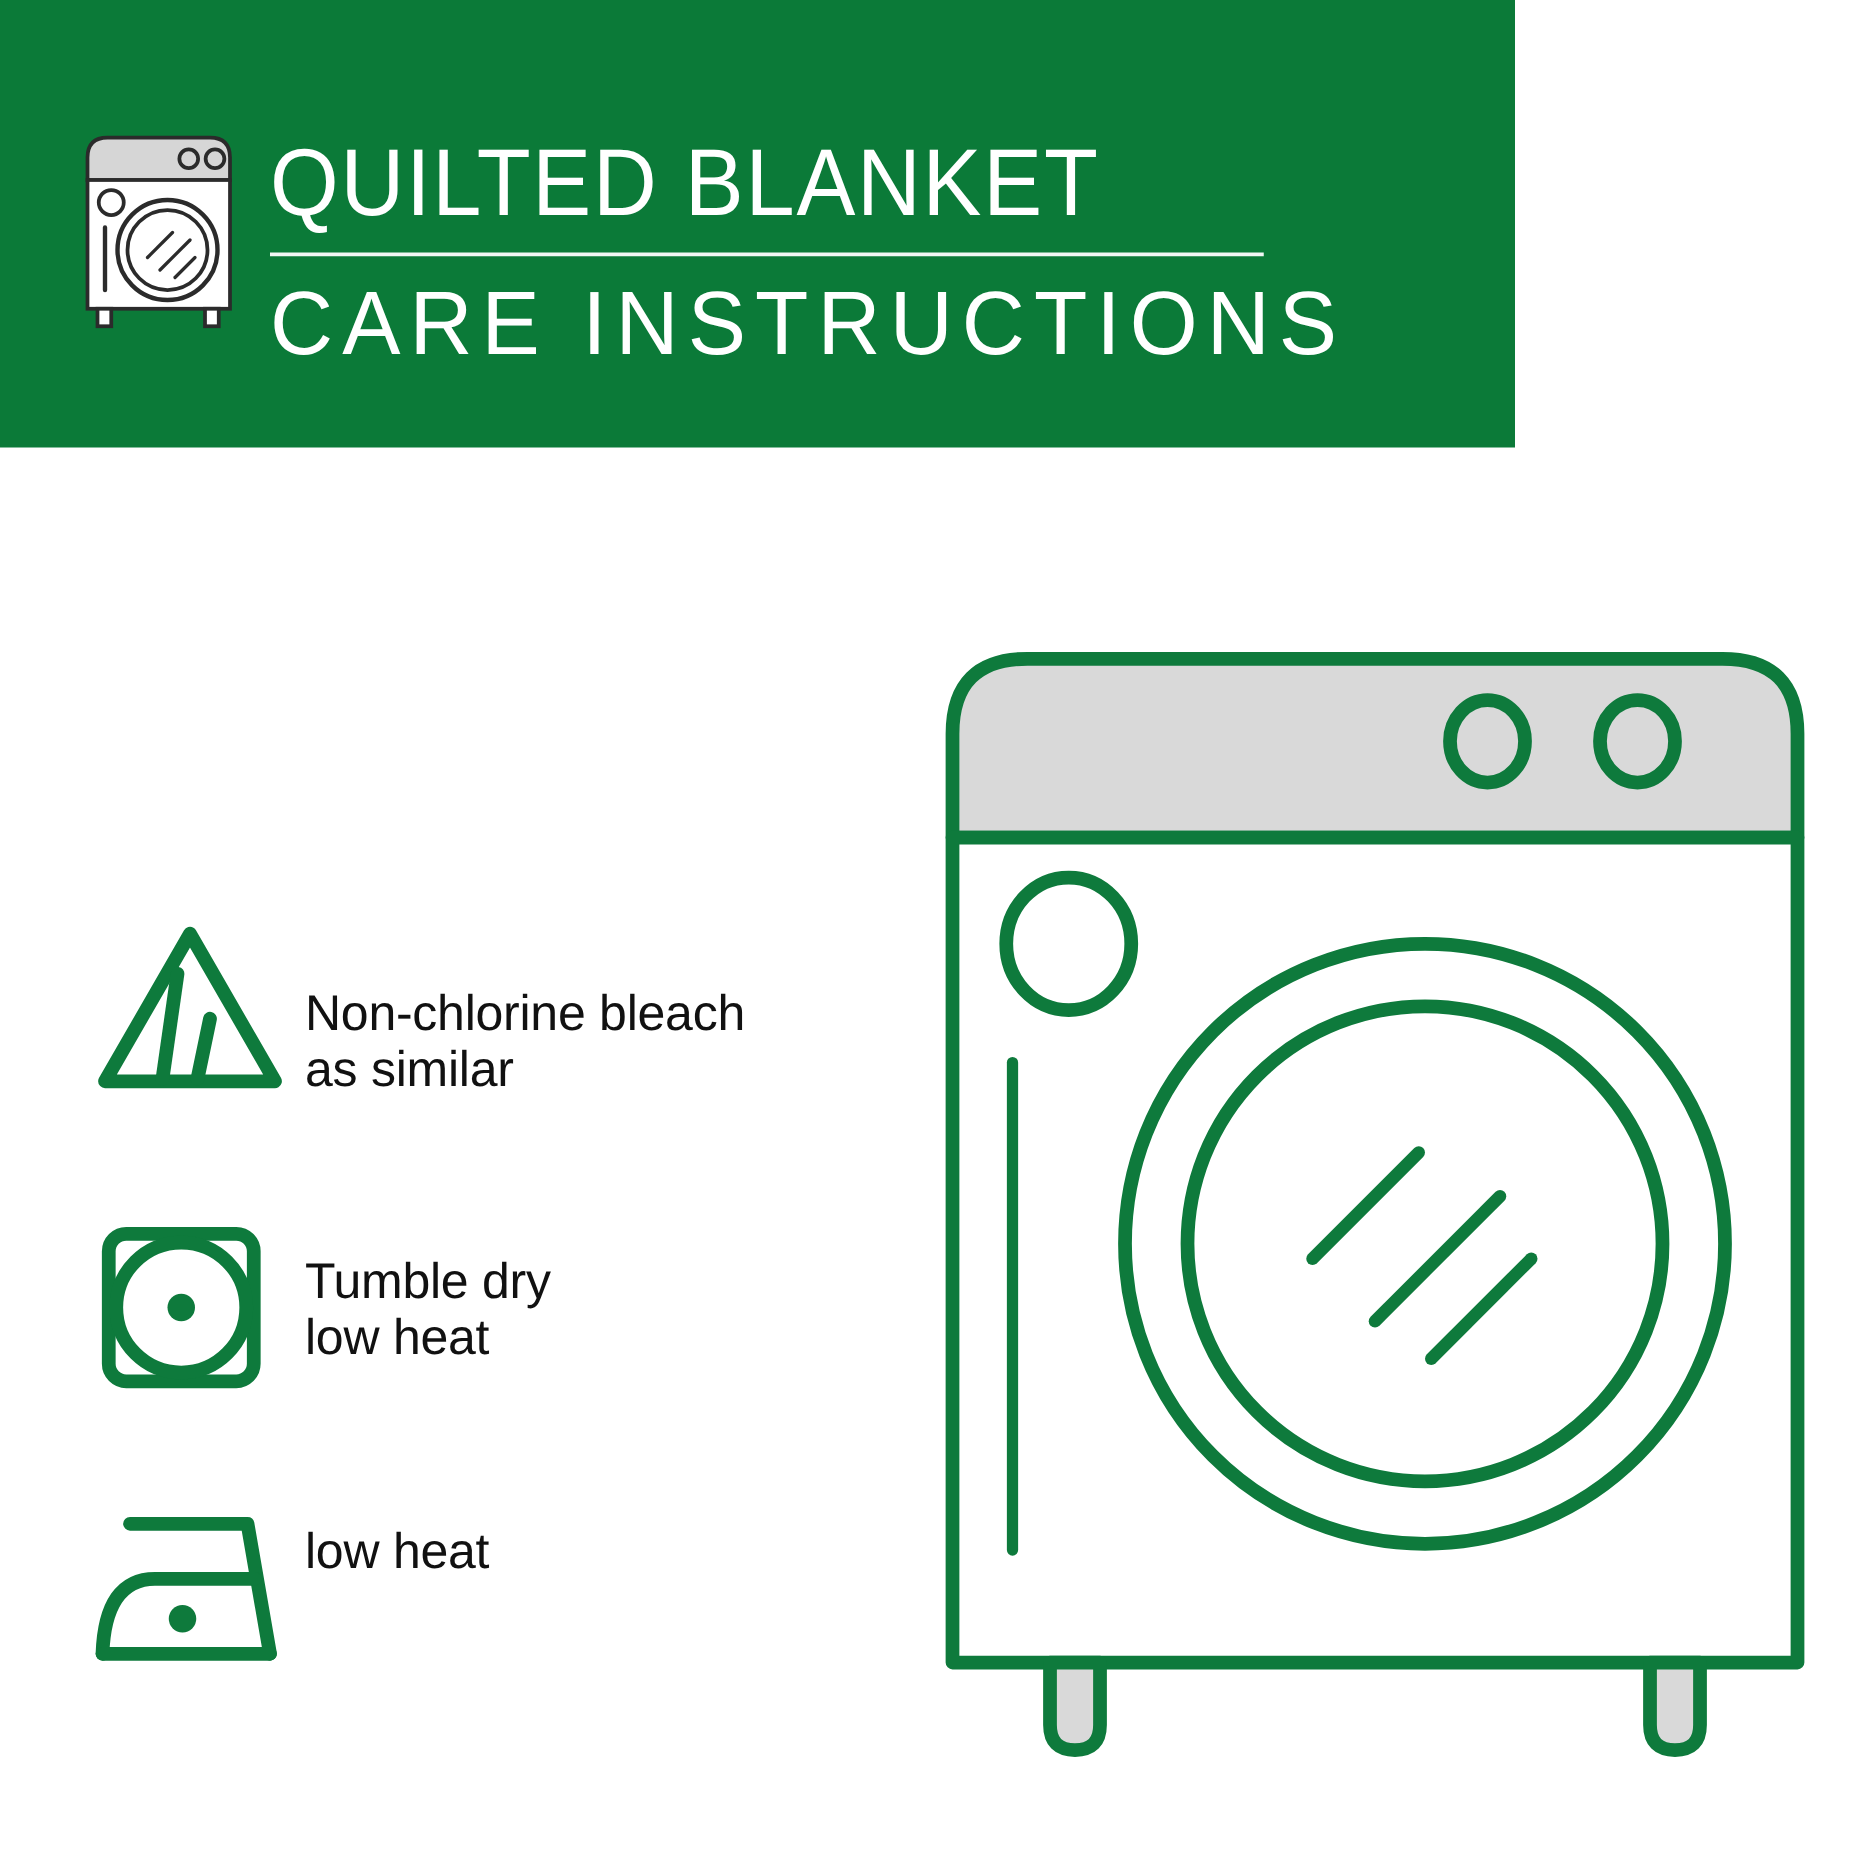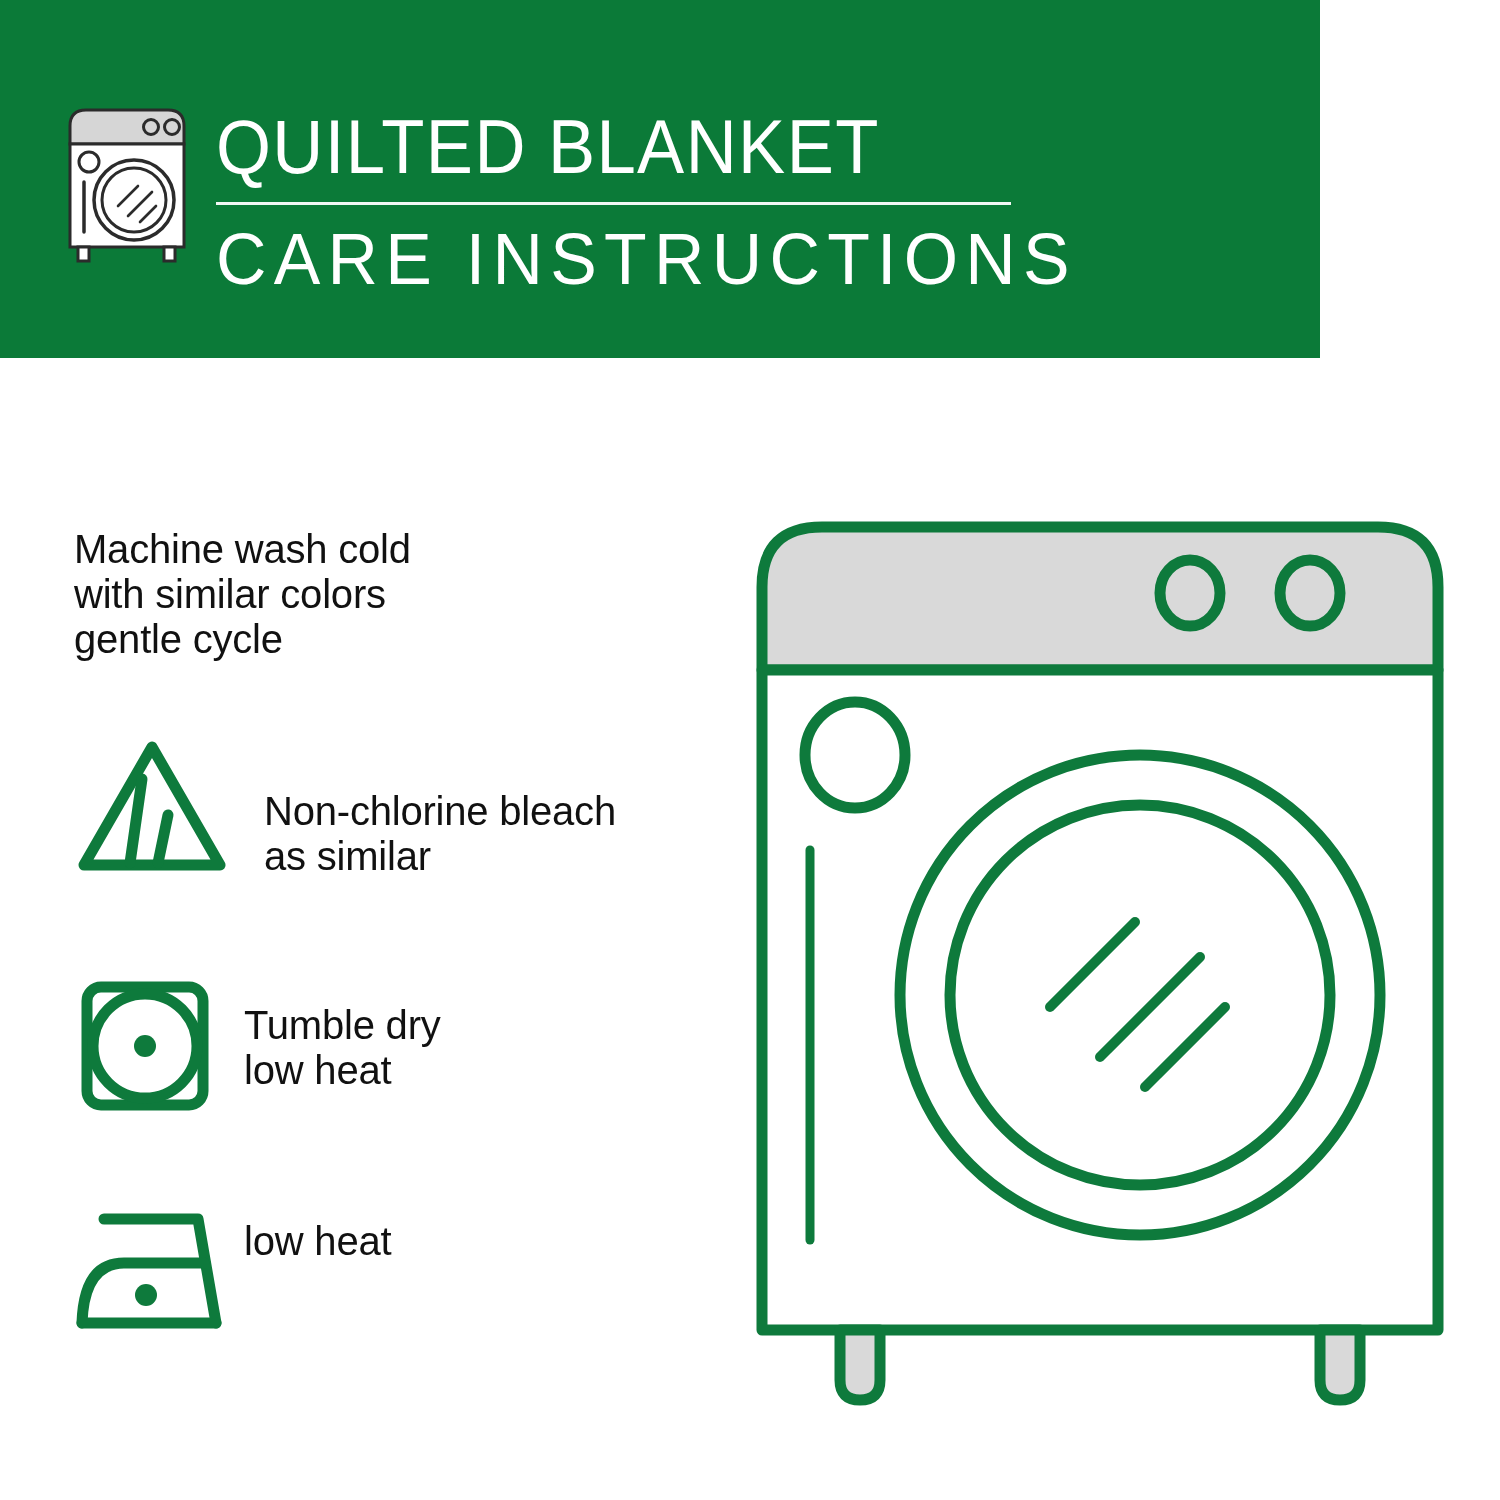--- a/index.html
+++ b/index.html
@@ -16,21 +16,21 @@
     position: relative;
     width: 1500px;
     height: 1500px;
     background: #ffffff;
   }
 
   
   #header {
     position: absolute;
     left: 0; top: 0;
-    width: 1320px;
+    width: 1212px;
     height: 358px;
     background: #0B7A38;
   }
 
   #header-logo {
     position: absolute;
     left: 62px;
     top: 104px;
     width: 130px;
     height: 160px;
@@ -106,21 +106,21 @@
     line-height: 45px;
     color: #111111;
     letter-spacing: -0.2px;
     padding-left: 4px;
   }
 
   .care-text span { display: block; white-space: nowrap; }
 
   #row-wash   { top: 0px; }
   #row-wash   .care-text { padding-top: 22px; }
-  #row-bleach { top: 232px; gap: 20px; }
+  #row-bleach { top: 232px; }
   #row-bleach .care-text { padding-top: 52px; }
   #row-dry    { top: 470px; }
   #row-dry    .care-text { padding-top: 28px; }
   #row-iron   { top: 692px; }
   #row-iron   .care-text { padding-top: 22px; }
 
   
   #machine {
     position: absolute;
     left: 740px;
@@ -168,25 +168,20 @@
       <div id="title-main">QUILTED BLANKET</div>
       <div id="title-rule"></div>
       <div id="title-sub">CARE INSTRUCTIONS</div>
     </div>
 
   </div>
 
   <div id="care-list">
 
     <div class="care-row" id="row-wash">
-      <div class="care-text">
-        <span>Machine wash cold</span>
-        <span>with similar colors</span>
-        <span>gentle cycle</span>
-      </div>
     </div>
 
     <div class="care-row" id="row-bleach">
       <div class="care-icon">
         <svg width="165" height="140" viewBox="0 0 165 140">
           <g fill="none" stroke="#0E7A3C" stroke-width="11" stroke-linecap="round" stroke-linejoin="round">
 
             <path d="M82 10 L150 128 L14 128 Z"></path>
 
             <line x1="72" y1="42" x2="60" y2="126"></line>

